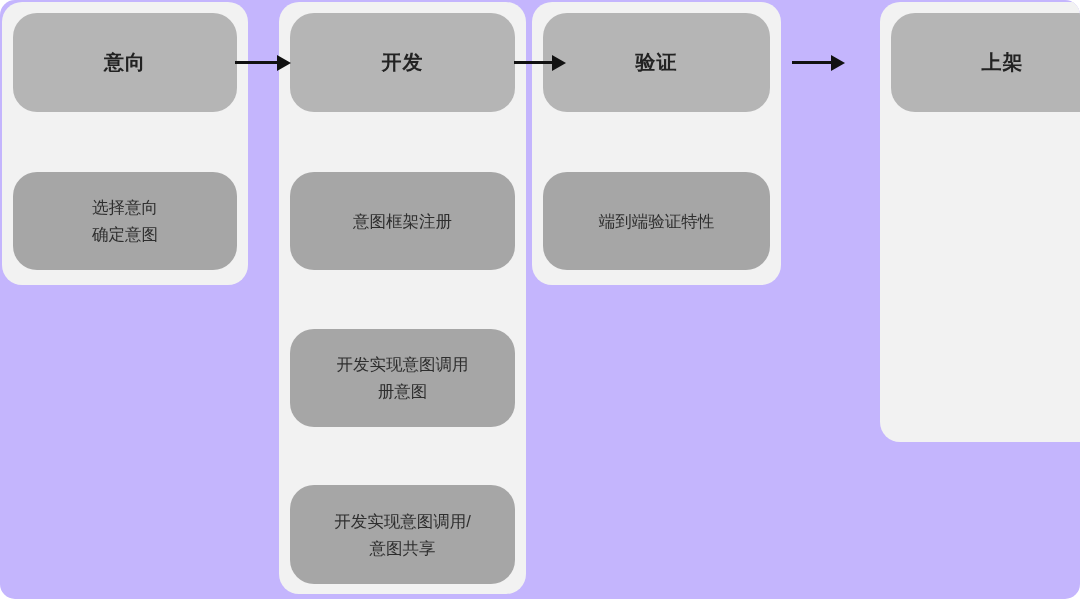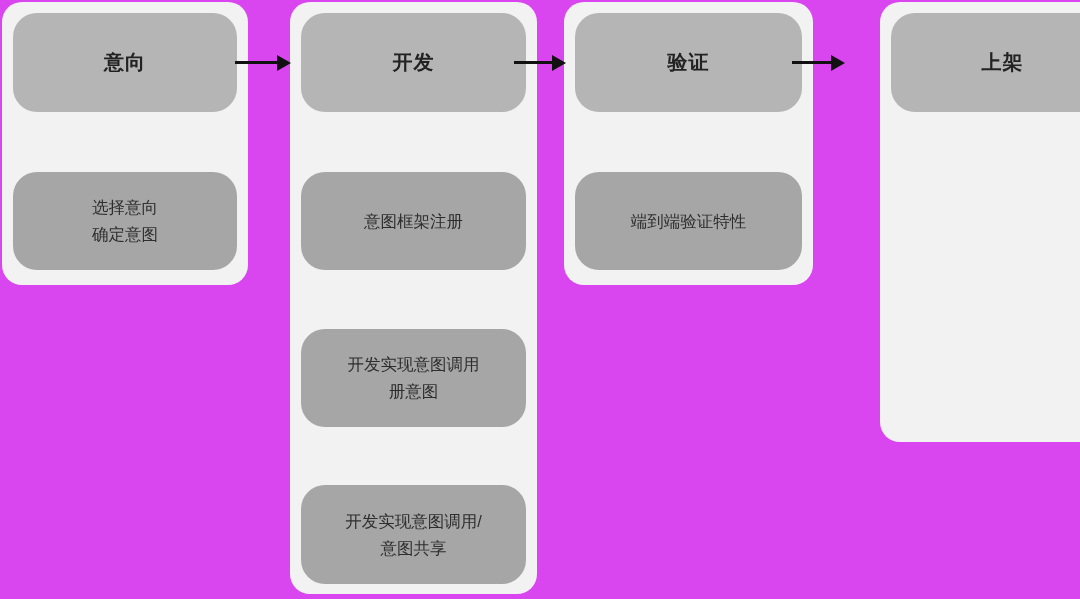--- a/index.html
+++ b/index.html
@@ -5,31 +5,32 @@
   html, body {
     margin: 0;
     padding: 0;
     background: #ffffff;
     font-family: "Liberation Sans", "DejaVu Sans", sans-serif;
   }
   .canvas {
     position: relative;
     width: 1080px;
     height: 599px;
-    background: #d946ef;
+    background: #c4b5fd;
     overflow: hidden;
+    border-radius: 15px;
   }
   .col {
     position: absolute;
     background: #f2f2f2;
     border-radius: 20px;
   }
   .col-1 { left: 2px;   top: 2px; width: 246px; height: 283px; }
-  .col-2 { left: 290px; top: 2px; width: 247px; height: 592px; }
-  .col-3 { left: 564px; top: 2px; width: 249px; height: 283px; }
+  .col-2 { left: 279px; top: 2px; width: 247px; height: 592px; }
+  .col-3 { left: 532px; top: 2px; width: 249px; height: 283px; }
   .col-4 { left: 880px; top: 2px; width: 245px; height: 440px; }
 
   .box {
     position: absolute;
     left: 11px;
     right: 11px;
     border-radius: 24px;
     display: flex;
     align-items: center;
     justify-content: center;

